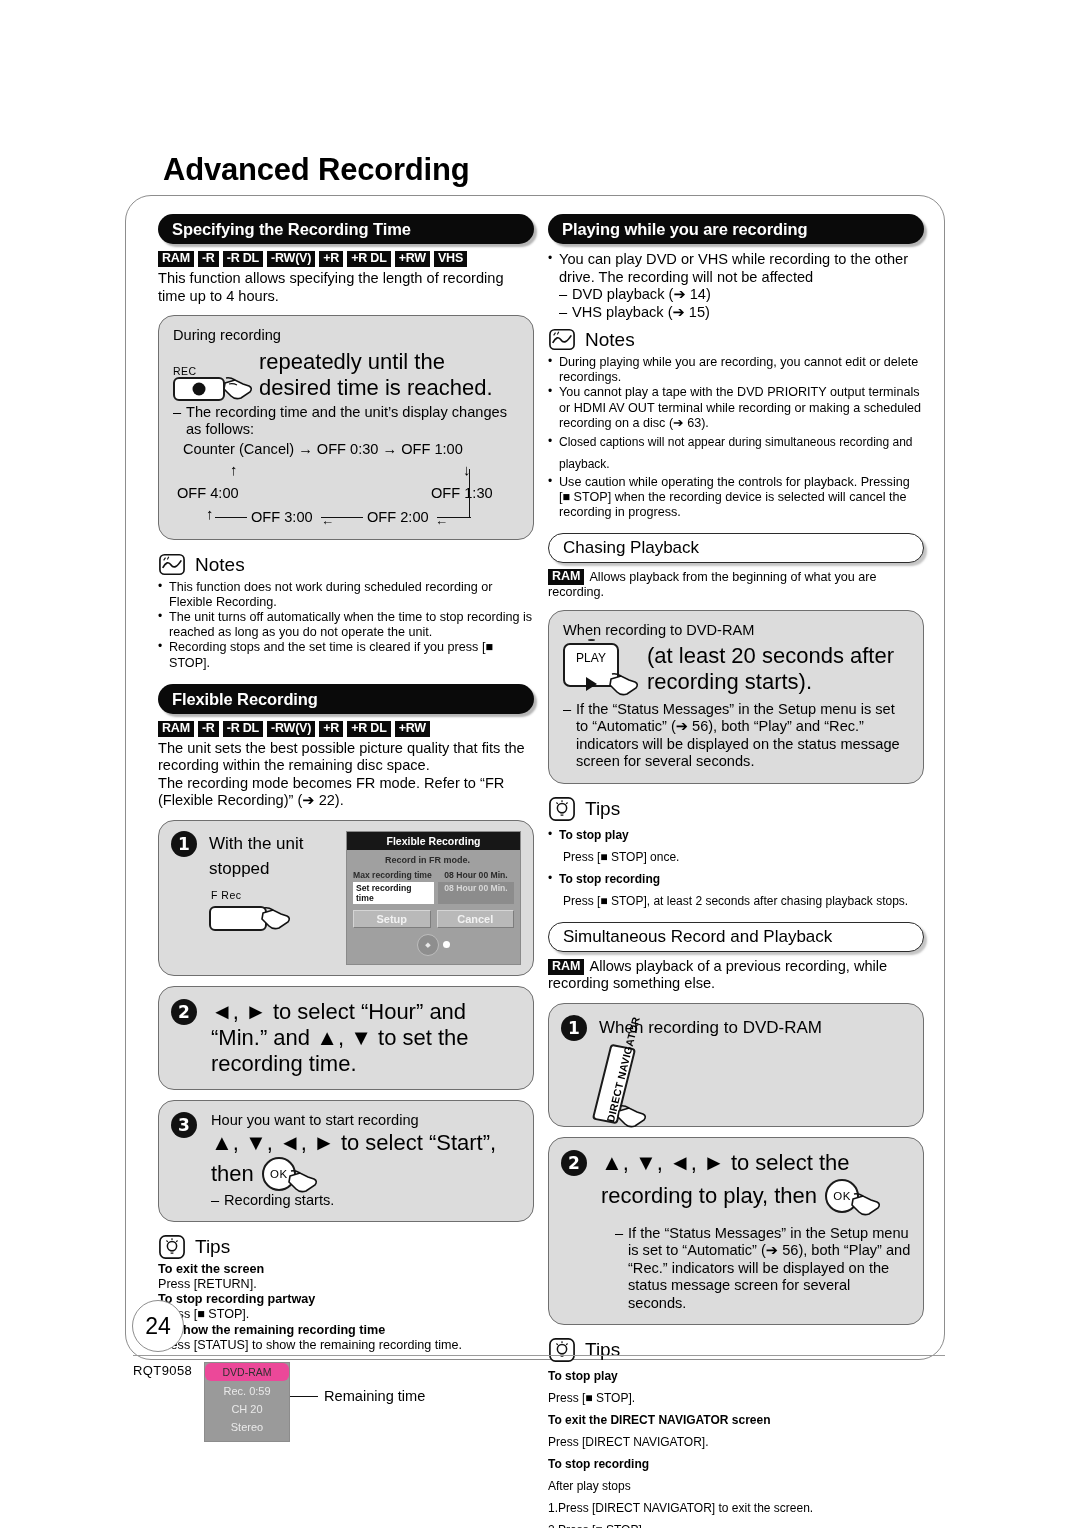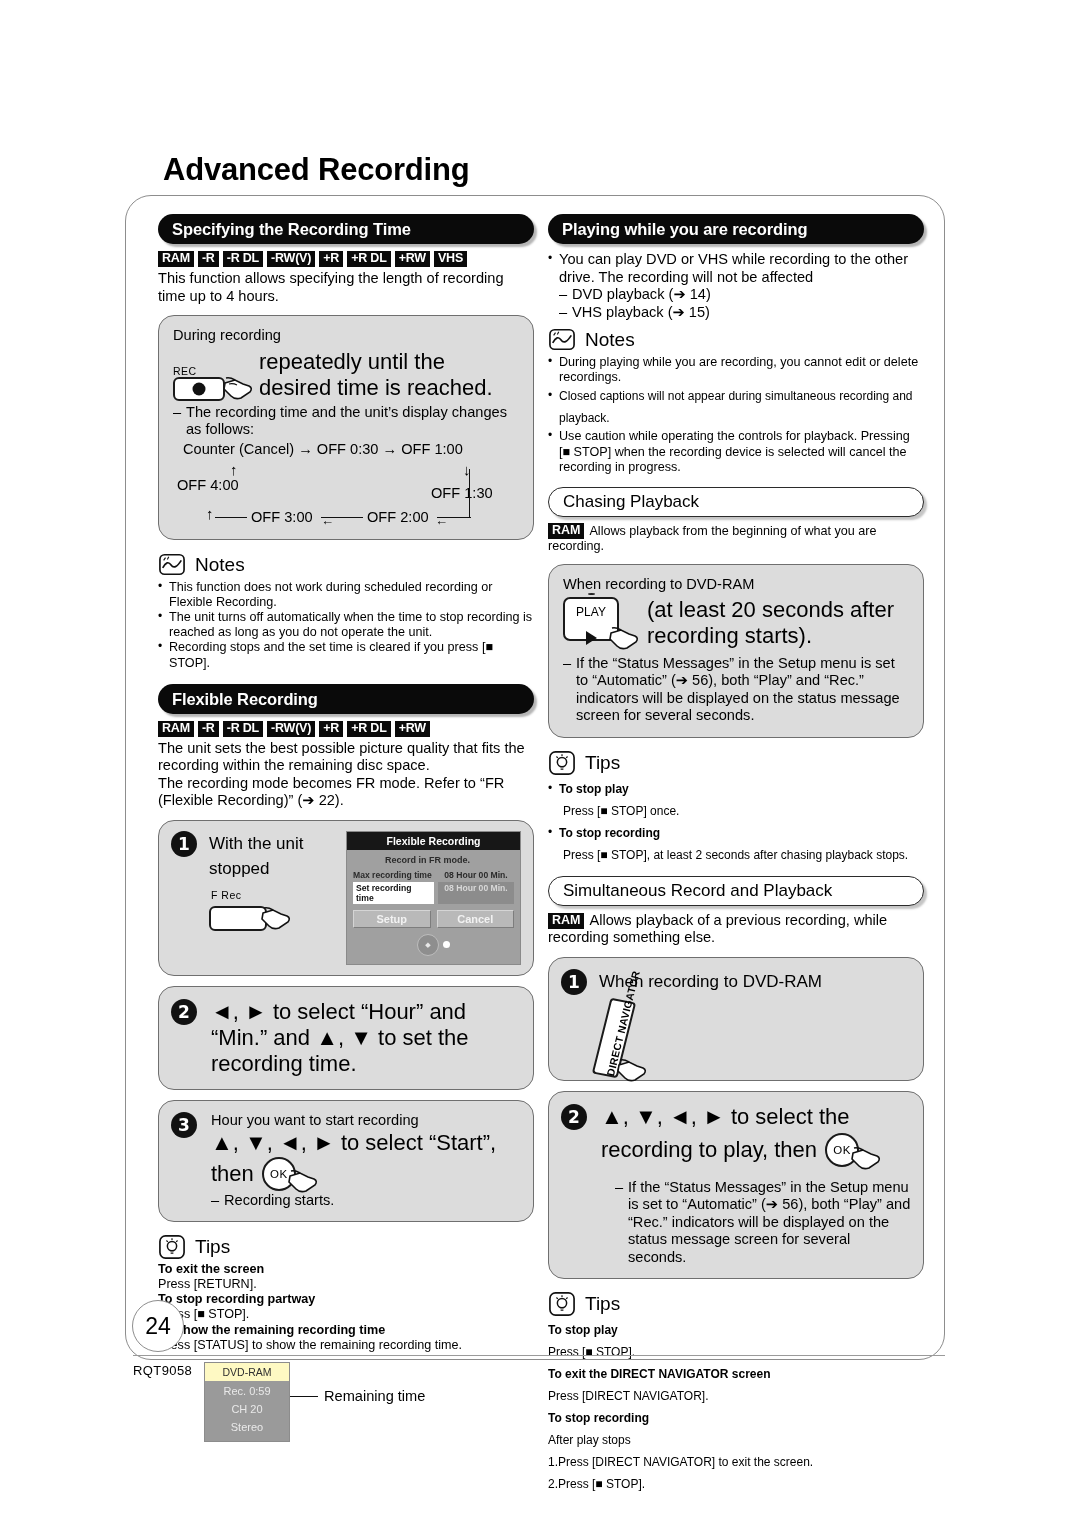--- a/index.html
+++ b/index.html
@@ -202,21 +202,21 @@
     display:flex;align-items:center;justify-content:center;
     font-size:7px;color:#e8e8e8;
   }
   .fr-pad .dotw { width:7px;height:7px;border-radius:50%;background:#fff; }
 
   
   .osd {
     width:86px; background:#9a9a9a; border:1px solid #8c8c8c;
     text-align:center; padding-bottom:6px;
   }
-  .osd .hdr { background:#fef9c3; color:#2f2f2f; font-size:10.5px; padding:3px 0; }
+  .osd .hdr { background:#ec4899; color:#2f2f2f; font-size:10.5px; padding:3px 0;border-radius:6px; }
   .osd .ln { color:#e9e9e9; font-size:11px; padding:4px 0 2px 0; }
 
   
   .pagenum {
     position:absolute; left:132px; top:1300px;
     width:52px; height:52px; border-radius:50%;
     border:1.4px solid #8d8d8d; background:#fff;
     display:flex; align-items:center; justify-content:center;
     font-size:23px;
   }
@@ -277,21 +277,21 @@
       <li>The recording time and the unit’s display changes as follows:</li>
     </ul>
 
     <div style="position:relative; height:86px; margin-top:2px;">
       <div class="body-text" style="position:absolute; left:10px; top:0;">Counter (Cancel)  →  OFF 0:30  →  OFF 1:00</div>
 
       <div style="position:absolute; left:57px; top:20px; font-size:15px;">↑</div>
 
       <div style="position:absolute; left:290px; top:20px; font-size:15px;">↓</div>
 
-      <div class="body-text" style="position:absolute; left:4px; top:36px;">OFF 4:00</div>
+      <div class="body-text" style="position:absolute; left:4px; top:44px;">OFF 4:00</div>
       <div class="body-text" style="position:absolute; left:258px; top:44px;">OFF 1:30</div>
 
       <div class="body-text" style="position:absolute; left:33px; top:64px; font-size:15px;">↑</div>
       <div style="position:absolute; left:42px; top:76px; width:32px; height:1.4px; background:#111;"></div>
       <div class="body-text" style="position:absolute; left:78px; top:68px;">OFF 3:00</div>
       <div style="position:absolute; left:148px; top:76px; width:42px; height:1.4px; background:#111;"></div>
       <div style="position:absolute; left:148px; top:72px; font-size:13px;">←</div>
       <div class="body-text" style="position:absolute; left:194px; top:68px;">OFF 2:00</div>
       <div style="position:absolute; left:264px; top:76px; width:34px; height:1.4px; background:#111;"></div>
       <div style="position:absolute; left:262px; top:72px; font-size:13px;">←</div>
@@ -443,20 +443,21 @@
   <div class="nt-head" style="margin-top:6px;">
     <svg class="nt-icon" viewBox="0 0 30 28">
       <rect x="2" y="3" width="26" height="21" rx="5" fill="#fff" stroke="#111" stroke-width="1.8"></rect>
       <path d="M5 17 Q10 8 14 14 Q18 20 25 9" fill="none" stroke="#111" stroke-width="1.8"></path>
       <path d="M6 9 l2 -3 M10 8 l1.5 -3" stroke="#111" stroke-width="1.2"></path>
     </svg>
     <span class="label">Notes</span>
   </div>
   <ul class="bul small-text">
     <li>During playing while you are recording, you cannot edit or delete recordings.</li>
+    <li>You cannot play a tape with the DVD PRIORITY output terminals or HDMI AV OUT terminal while recording or making a scheduled recording on a disc (➔ 63).</li>
     <li class="tiny-text">Closed captions will not appear during simultaneous recording and playback.</li>
     <li>Use caution while operating the controls for playback.  Pressing [■ STOP] when the recording device is selected will cancel the recording in progress.</li>
   </ul>
 
   <div class="pill-outline" style="margin-top:12px;">Chasing Playback</div>
 
   <div class="small-text">
     <span class="badge-inline">RAM</span><span>Allows playback from the beginning of what you are recording.</span>
   </div>
 

